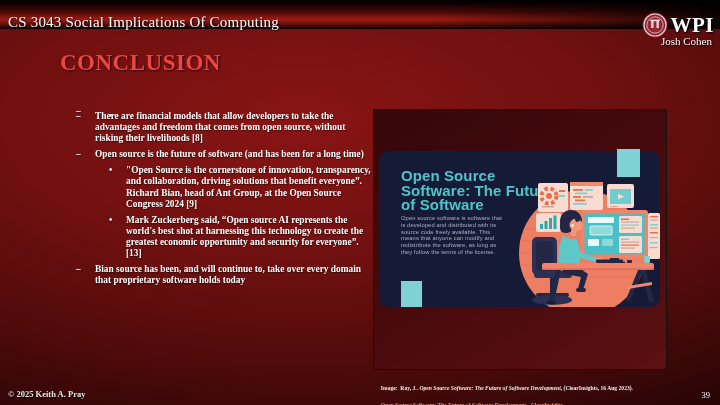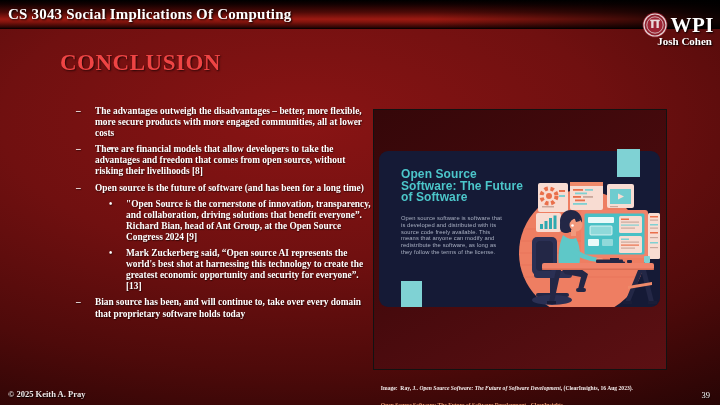--- a/index.html
+++ b/index.html
@@ -13,37 +13,37 @@
   .band{
     position:absolute;top:0;left:0;width:720px;height:29px;
     background:linear-gradient(to bottom,
       #000 0%, #120101 14%, #4d0a07 42%, #9c1a12 66%, #82140d 76%, #2e0504 94%, #000 100%);
   }
   .band::after{
     content:"";position:absolute;inset:0;
     background:linear-gradient(to right, transparent 60%, rgba(0,0,0,.55) 86%, rgba(0,0,0,.9) 100%);
   }
   .band-title{
-    position:absolute;left:8px;top:0;line-height:29px;z-index:2;
-    color:#fff;font-size:15px;font-weight:bold;
+    position:absolute;left:8px;top:8px;line-height:29px;z-index:2;
+    color:#fff;font-size:15px;font-weight:normal;
     text-shadow:1px 1.2px 2px #000;
     letter-spacing:.2px;white-space:nowrap;
   }
   .logo{
     position:absolute;top:12px;right:6px;z-index:3;
     display:flex;align-items:center;gap:3px;
   }
   .logo-word{
     color:#fff;font-size:21px;font-weight:bold;
     font-family:"Liberation Serif",serif;letter-spacing:.5px;
     text-shadow:1px 1px 2px #000;line-height:1;
   }
   .author{
     position:absolute;top:35px;right:8px;z-index:3;
-    color:#fff;font-size:11px;font-weight:bold;
+    color:#fff;font-size:11px;font-weight:normal;
     text-shadow:1px 1px 1.5px #000;
   }
   
   .page-title{
     position:absolute;left:60px;top:50px;
     color:#ef4444;font-size:23px;font-weight:bold;letter-spacing:.5px;
     text-shadow:1px 1.4px 2px rgba(0,0,0,.7);
   }
   
   .bullets{
@@ -65,21 +65,21 @@
   .fig-card{
     position:absolute;left:5px;top:41px;width:281px;height:156px;
     background:#151a36;border-radius:9px;
   }
   .fig-sq{position:absolute;background:#7fd2d4;}
   .fig-sq.tr{left:243px;top:39px;width:23px;height:28px;}
   .fig-sq.bl{left:27px;top:171px;width:21px;height:26px;}
   .fig-title{
     position:absolute;left:22px;top:18px;
     font-family:"Liberation Sans",sans-serif;font-weight:bold;
-    color:#4cc6ca;font-size:12px;line-height:.97;letter-spacing:.1px;
+    color:#4cc6ca;font-size:15px;line-height:.97;letter-spacing:.1px;
   }
   .fig-title span{display:block;}
   .fig-body{
     position:absolute;left:22px;top:64px;
     font-family:"Liberation Sans",sans-serif;
     color:#a9b0c2;font-size:5.8px;line-height:1.18;letter-spacing:.1px;
   }
   .fig-body span{display:block;}
   .fig-art{position:absolute;right:0;top:0;}
   
@@ -123,21 +123,20 @@
   </svg>
   <span class="logo-word">WPI</span>
 </div>
 <div class="author">Josh Cohen</div>
 
 <div class="page-title">CONCLUSION</div>
 
 <ul class="bullets">
   <li class="l1">
     <span class="mk">–</span>
-    <span>The advantages outweigh the disadvantages – better, more flexible, more secure products with more engaged communities, all at lower costs</span>
   </li>
   <li class="l2">
     <span class="mk">•</span>
   </li>
   <li class="l1">
     <span class="mk">–</span>
     <span>There are financial models that allow developers to take the advantages and freedom that comes from open source, without risking their livelihoods [8]</span>
   </li>
   <li class="l1">
     <span class="mk">–</span>

